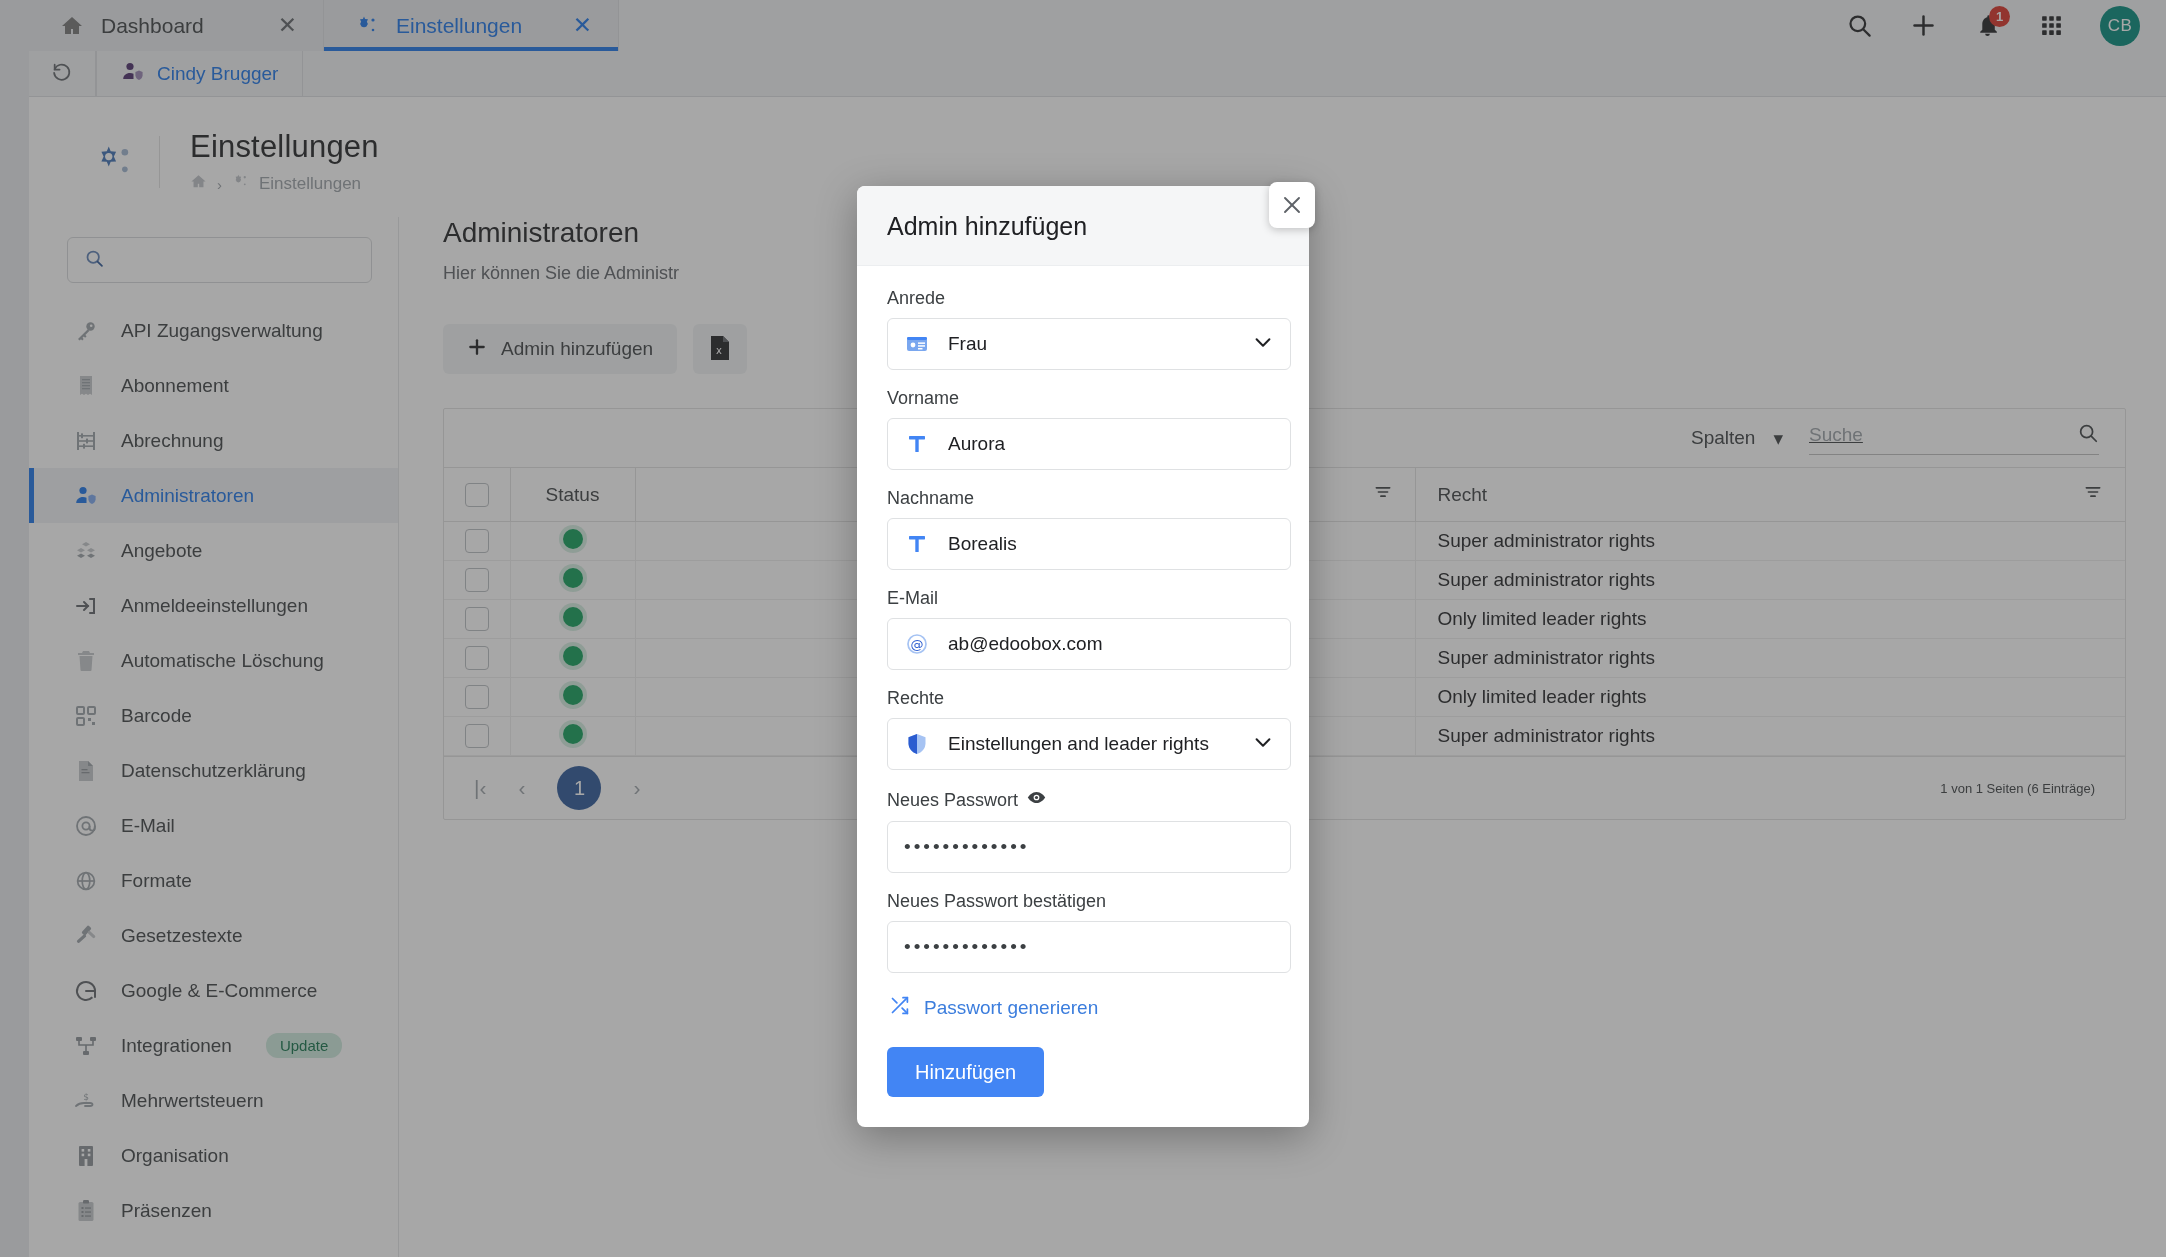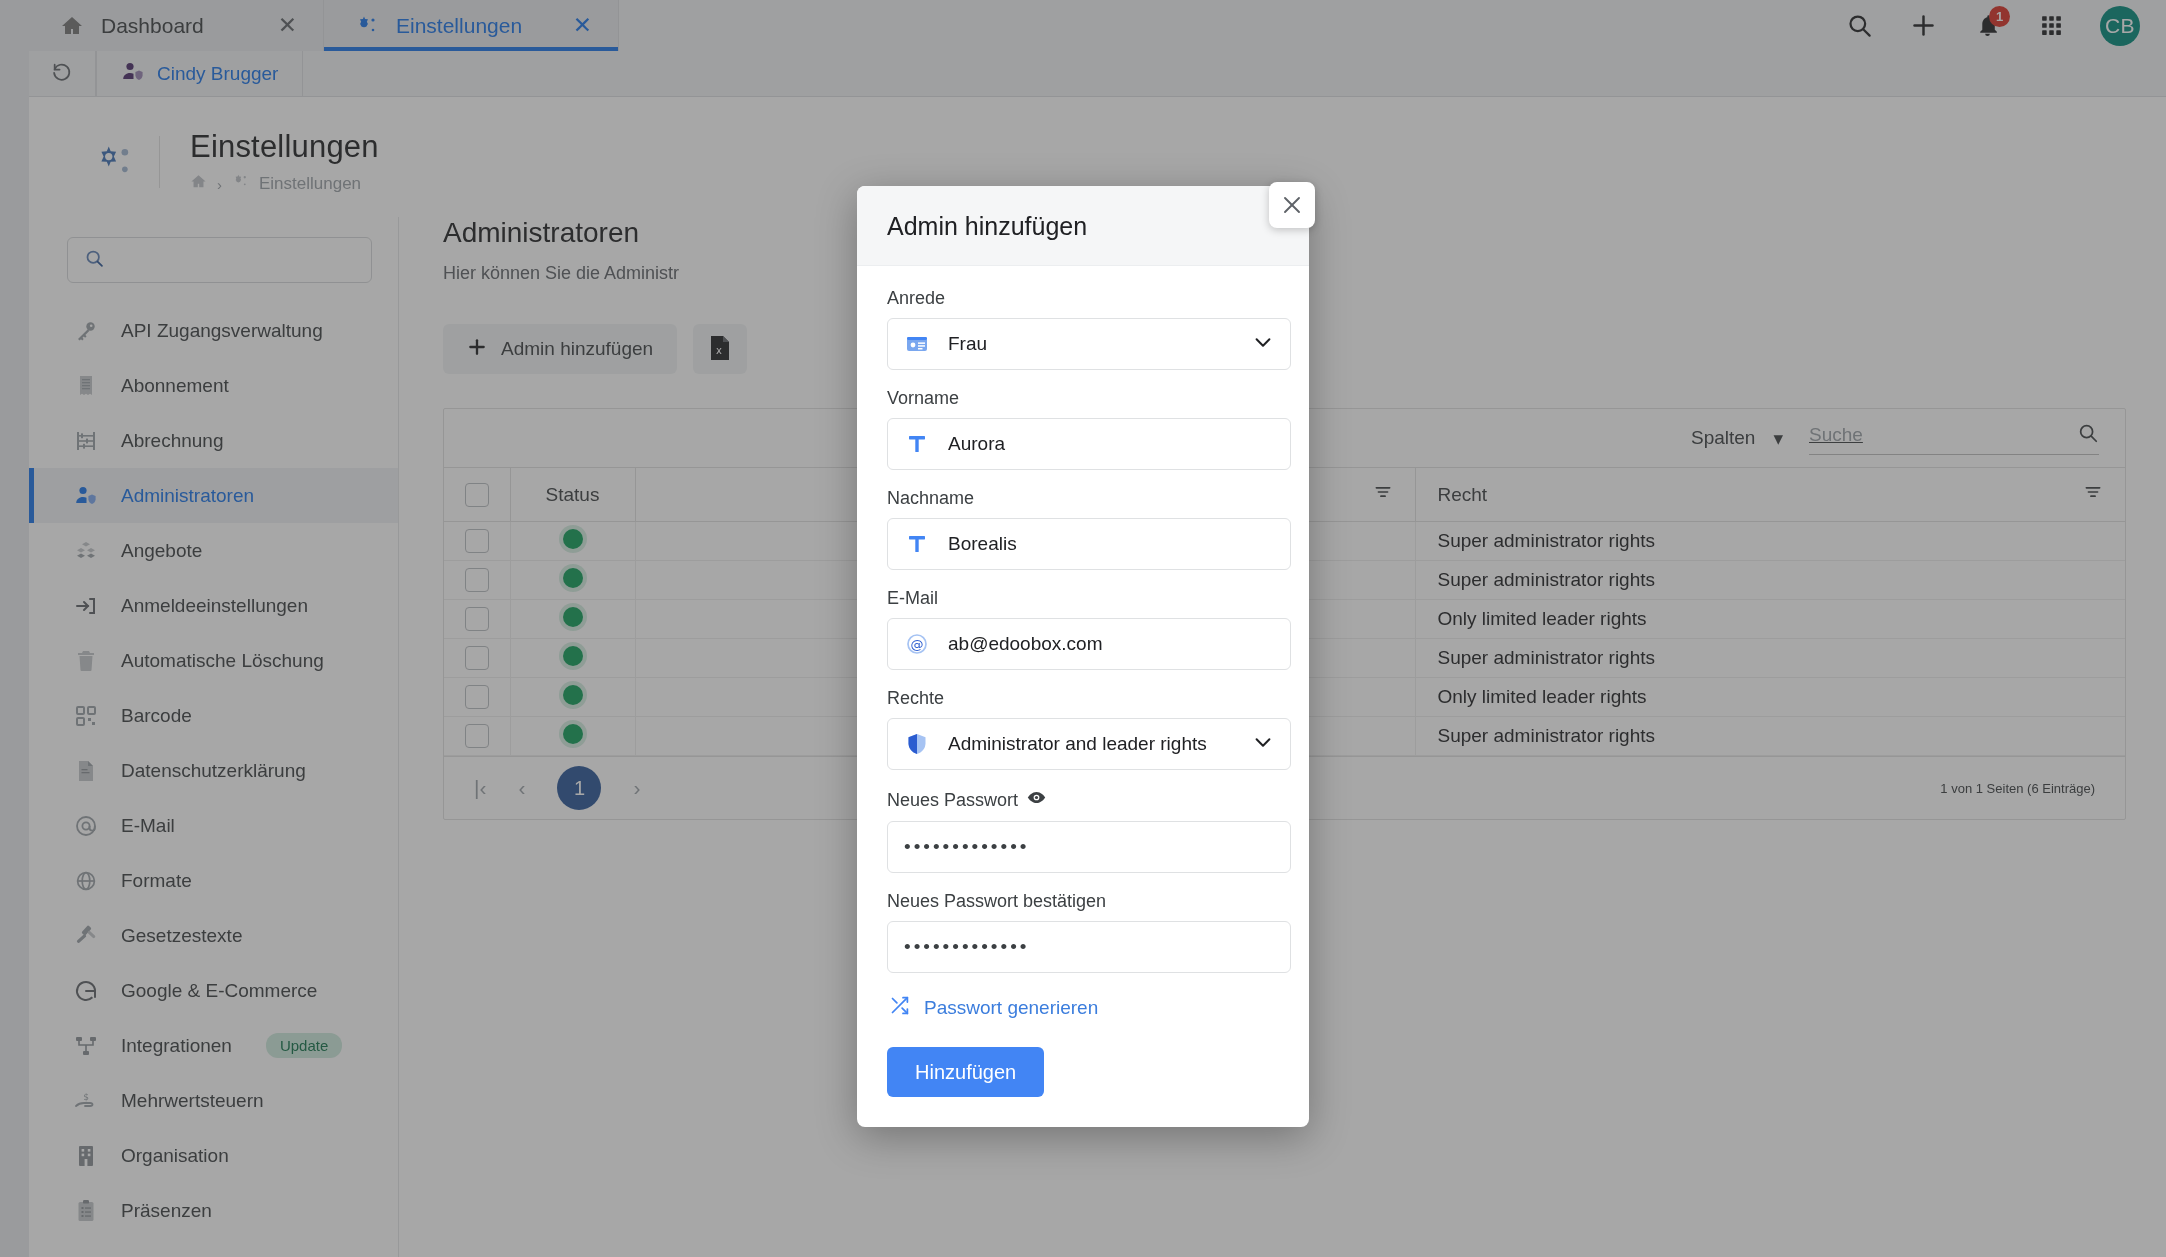--- a/index.html
+++ b/index.html
@@ -41,21 +41,21 @@
     display:flex; align-items:center; gap:34px;
   }
   .tr-ico { width:30px; height:30px; display:flex; align-items:center; justify-content:center; cursor:pointer; position:relative; }
   .badge {
     position:absolute; top:-5px; right:-8px; min-width:21px; height:21px; border-radius:11px;
     background:#d93025; color:#fff; font-size:13px; display:flex; align-items:center; justify-content:center;
     padding:0 5px; font-weight:600;
   }
   .avatar {
     width:40px; height:40px; border-radius:50%; background:#00897b; color:#fff;
-    display:flex; align-items:center; justify-content:center; font-size:21px; letter-spacing:.5px;
+    display:flex; align-items:center; justify-content:center; font-size:17px; letter-spacing:.5px;
   }
 
   
   .subbar {
     position:absolute; left:0; top:51px; width:2166px; height:46px;
     background:#f1f3f4; border-bottom:1px solid #dadce0; display:flex; align-items:stretch;
   }
   .subbar .cell {
     display:flex; align-items:center; gap:12px; padding:0 24px;
     border-right:1px solid #dadce0; border-left:1px solid #dadce0;
@@ -783,21 +783,21 @@
 
       <div class="fld">
         <div class="fld-label">Rechte</div>
         <div class="inp">
           <span class="fico">
             <svg width="24" height="24" viewBox="0 0 24 24">
                 <path d="M12 2 20.5 5.2v6.1c0 5.1-3.6 9.3-8.5 10.7C7.1 20.6 3.5 16.4 3.5 11.3V5.2z" fill="#a6c3f3"></path>
                 <path d="M12 2 3.5 5.2v6.1c0 5.1 3.6 9.3 8.5 10.7z" fill="#2b5cd0"></path>
               </svg>
           </span>
-          <span class="val">Administrator and leader rights</span>
+          <span class="val">Einstellungen and leader rights</span>
           <span class="chev">
             <svg width="22" height="22" viewBox="0 0 24 24" fill="none" stroke="#202124" stroke-width="2.2" stroke-linecap="round" stroke-linejoin="round">
                 <polyline points="5,9 12,16 19,9"></polyline>
               </svg>
           </span>
         </div>
       </div>
 
       <div class="fld">
         <div class="fld-label">

